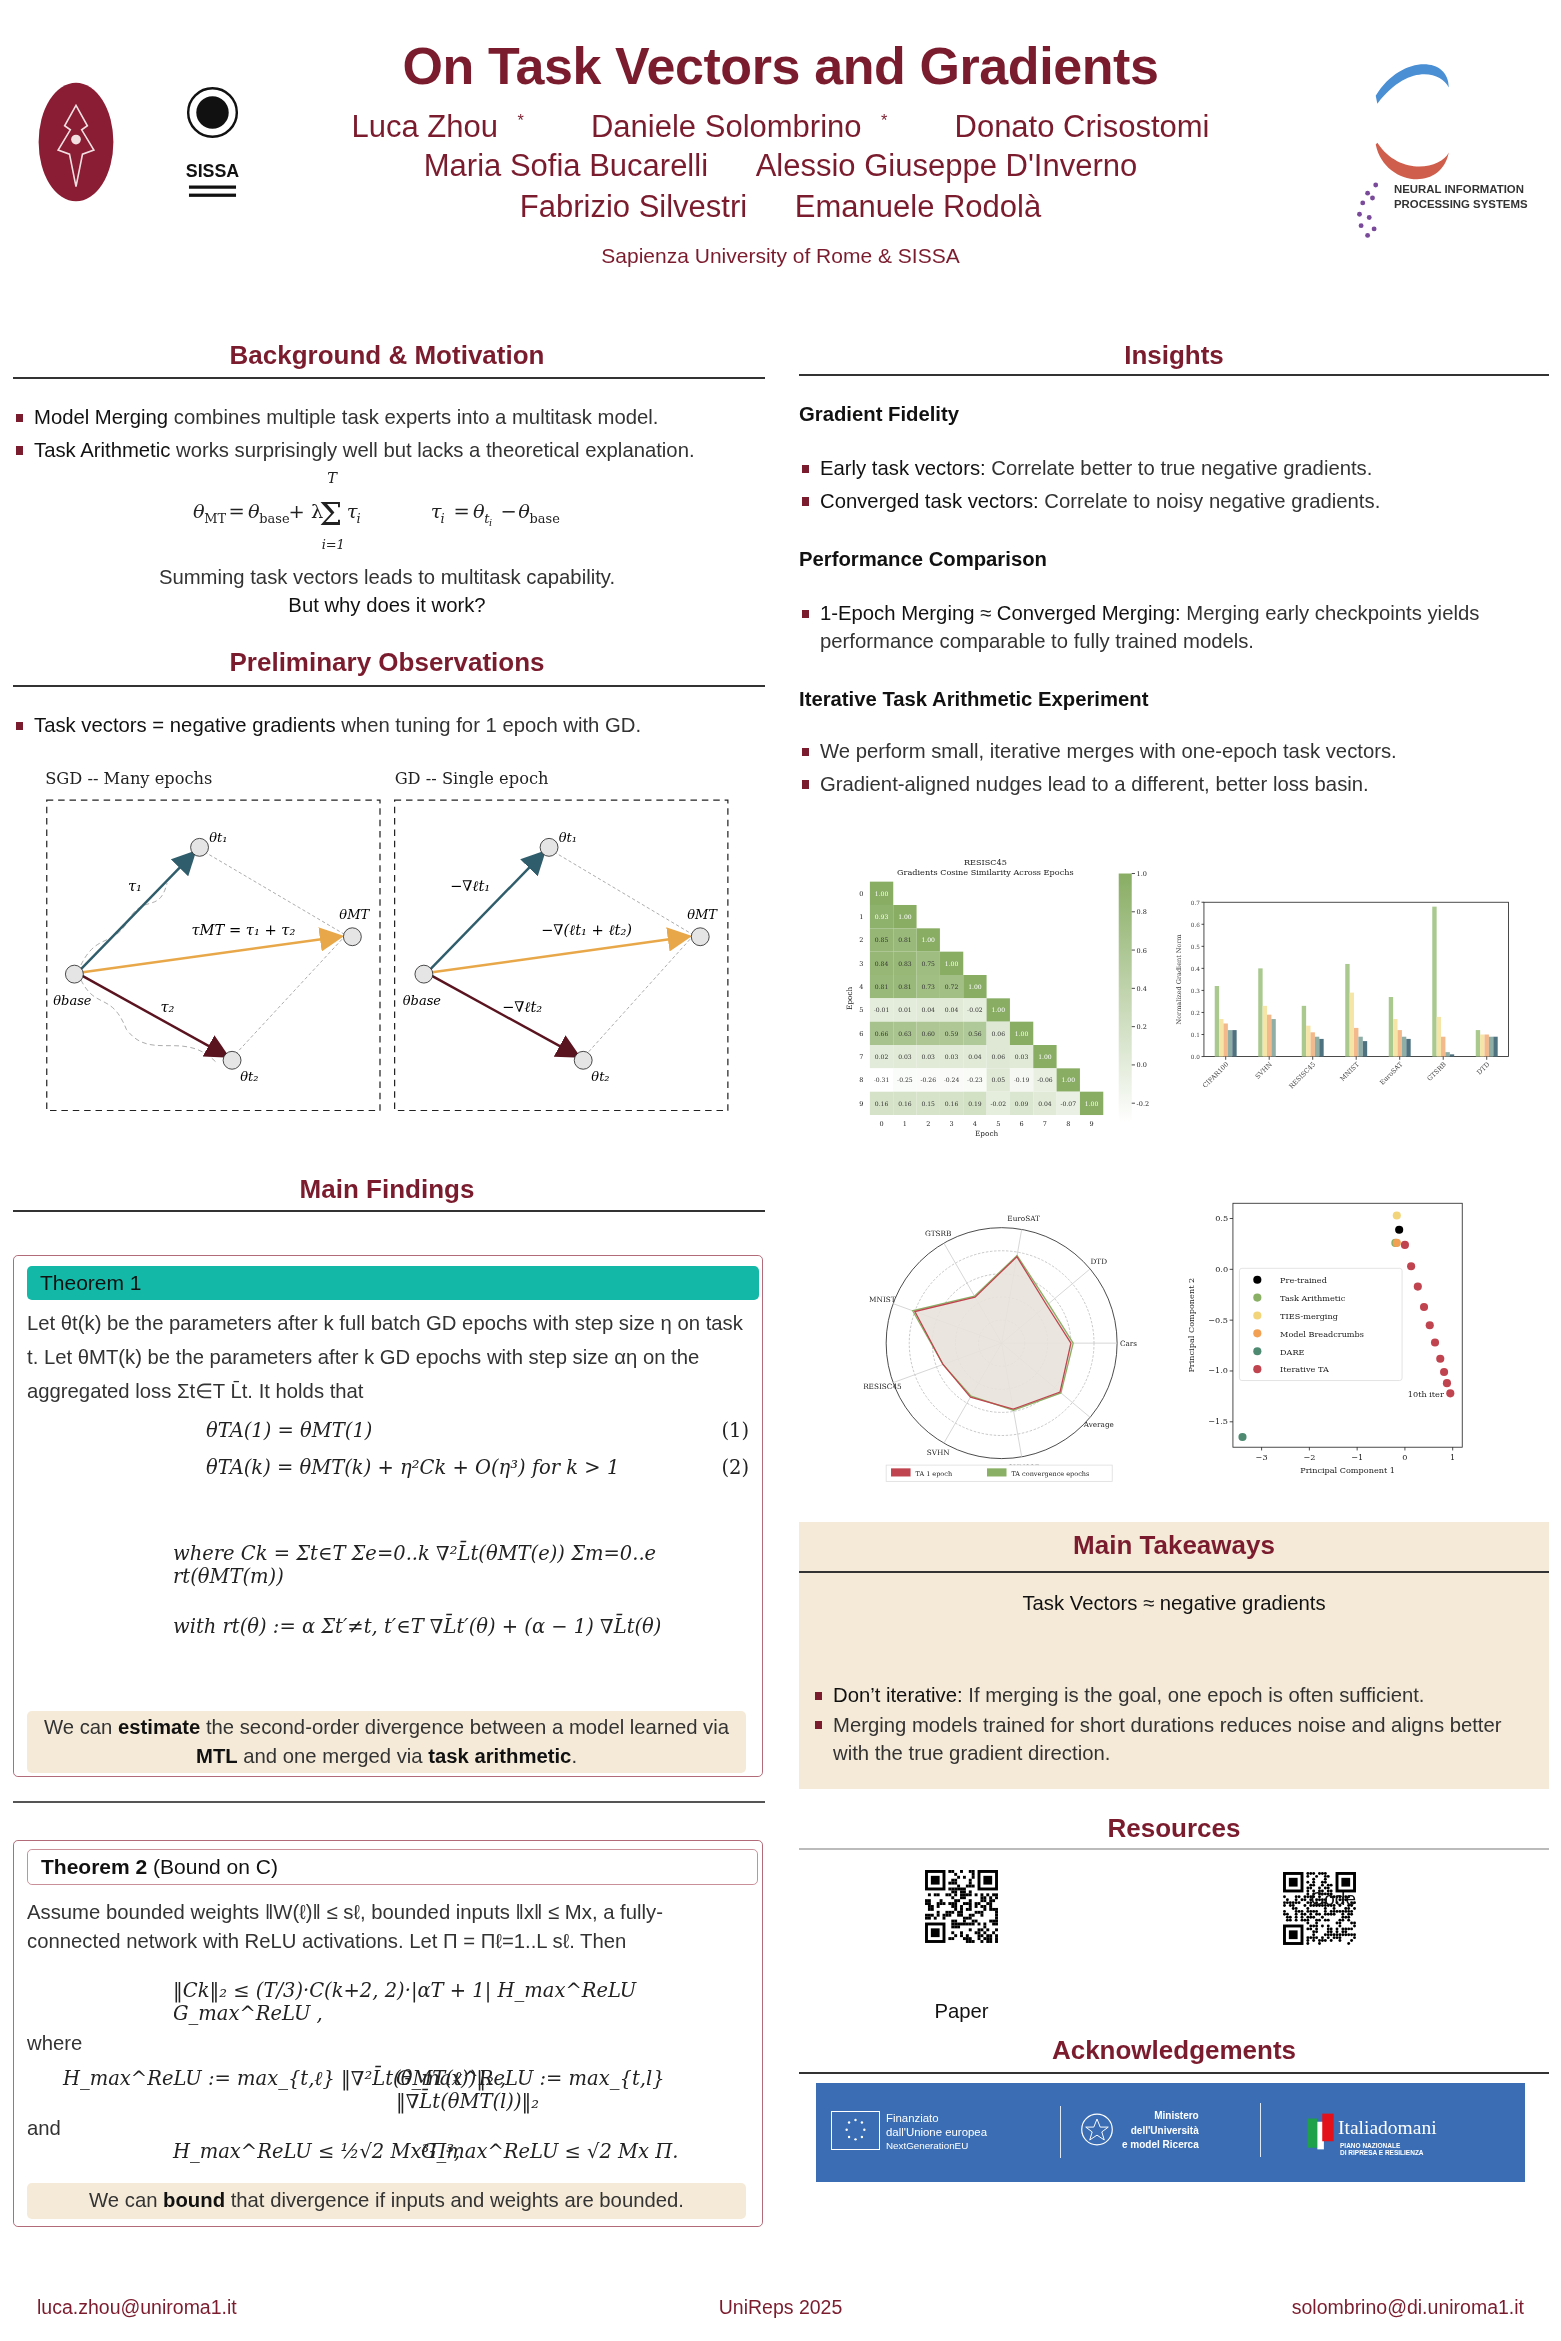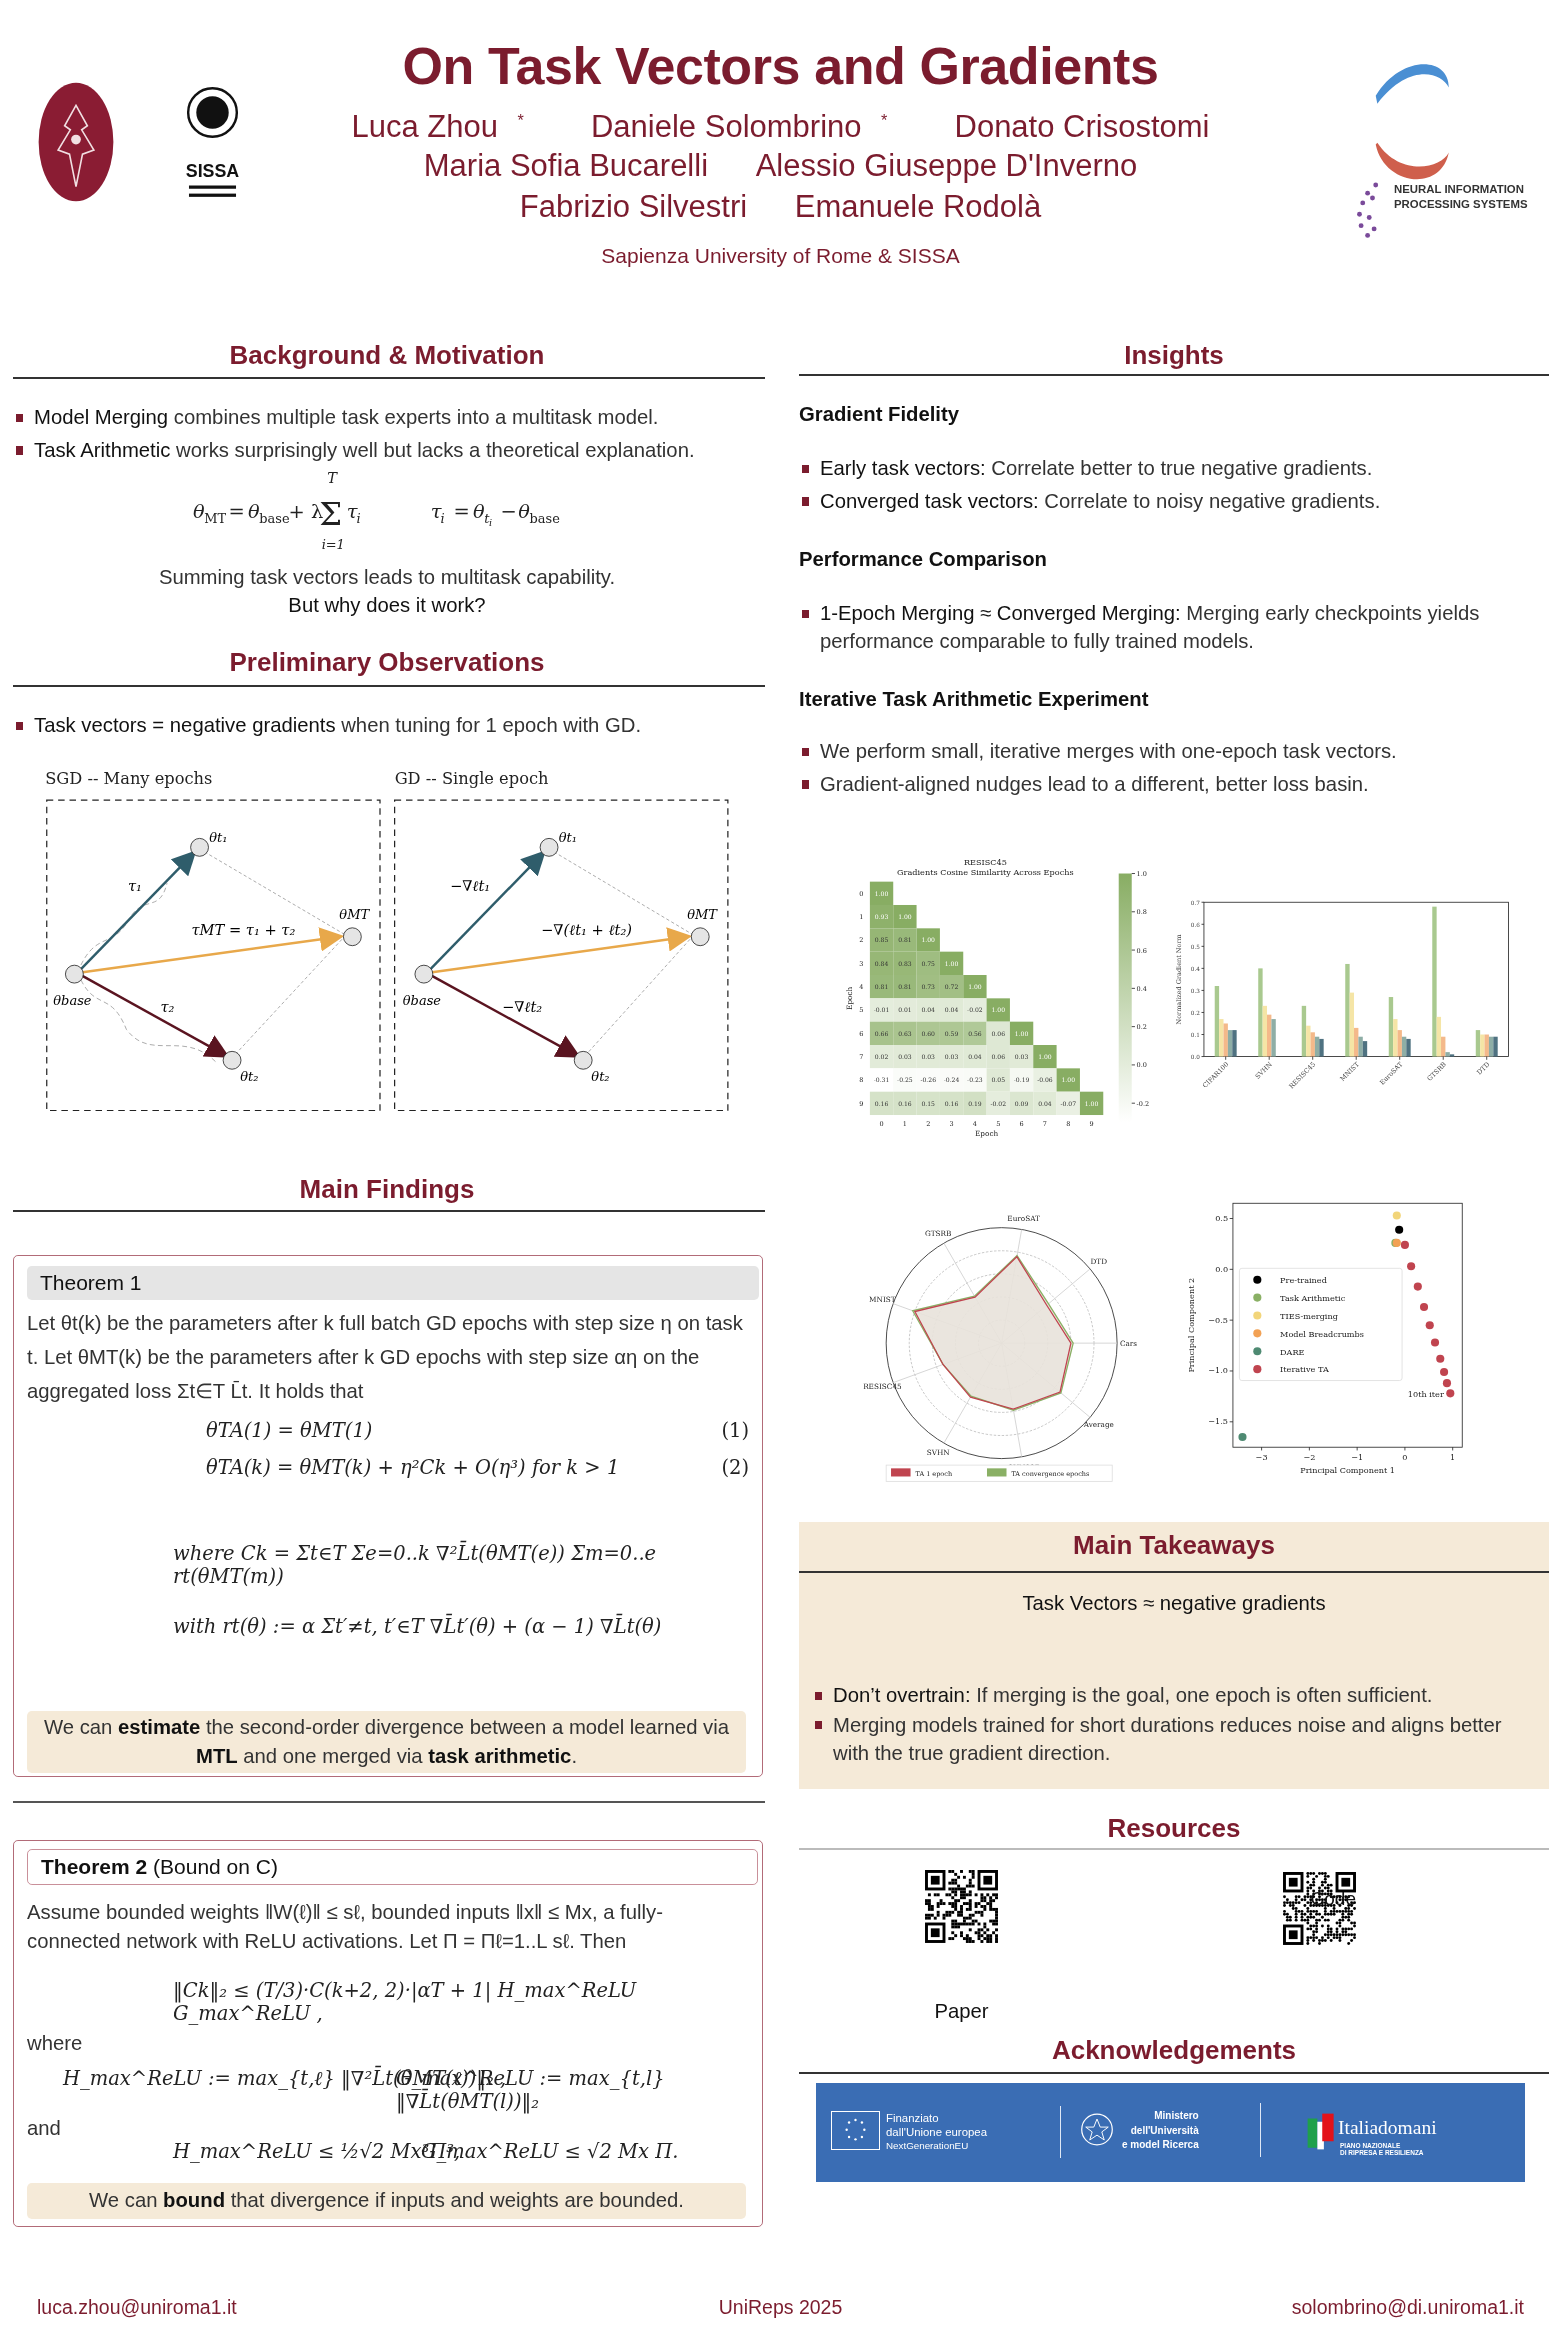--- a/index.html
+++ b/index.html
@@ -17,21 +17,21 @@
   .rule-light{height:1.6px;background:#bbb;}
   ul.bul{list-style:none;margin:0;padding:0;}
   ul.bul li{position:relative;padding-left:21px;font-size:20.3px;line-height:28px;color:#333;}
   ul.bul li:before{content:"";position:absolute;left:3.3px;top:10.6px;width:6.5px;height:8.1px;background:#7b1c2e;}
   ul.bul li b{color:#111;font-weight:normal;}
   .sub-h{font-size:20.3px;font-weight:bold;color:#111;}
   .centertext{text-align:center;font-size:20.3px;color:#333;}
   
   .thm-box{border:1.6px solid #b26b78;border-radius:4.9px;background:#fff;}
   .thm-title{border-radius:4.9px;font-size:21px;padding:4.9px 13px;}
-  .thm-title.filled{background:#e5e5e5;color:#111;}
+  .thm-title.filled{background:#14b8a6;color:#111;}
   .thm-title.outline{border:1.6px solid #c9909a;background:#fff;color:#111;}
   .thm-text{font-size:20.3px;line-height:34px;color:#333;}
   .callout{background:#f5ead8;border-radius:4.9px;text-align:center;font-size:20.3px;line-height:29px;color:#333;}
   .callout b{color:#111;}
   .eq{font-family:"DejaVu Serif",serif;font-style:italic;font-size:19.5px;color:#222;}
   
   #takeaways{background:#f5ead8;}
   
   .foot{font-size:19.5px;color:#7b1c2e;}
   svg text{font-family:"DejaVu Serif",serif;}
@@ -559,21 +559,21 @@
     <text x="144" y="206" font-size="10" fill="#222">DARE</text>
     <circle cx="116" cy="224" r="5" fill="#c0444f"></circle>
     <text x="144" y="228" font-size="10" fill="#222">Iterative TA</text>
   </svg>
 
 <div id="takeaways" class="abs" style="left:799px;top:1522px;width:750px;height:267px;">
   <div class="abs sec-h" style="left:0;width:750px;top:8.1px;">Main Takeaways</div>
   <div class="abs rule" style="left:0;width:750px;top:49px;"></div>
   <div class="abs centertext" style="left:0;width:750px;top:70px;color:#111;">Task Vectors ≈ negative gradients</div>
   <ul class="bul abs" style="left:13px;top:159px;width:716px;">
-    <li><b>Don’t overtrain:</b><span> If merging is the goal, one epoch is often sufficient.</span></li>
+    <li><b>Don’t iterative:</b><span> If merging is the goal, one epoch is often sufficient.</span></li>
     <li style="margin-top:1.6px;"><span>Merging models trained for short durations reduces noise and aligns better with the true gradient direction.</span></li>
   </ul>
 </div>
 
 <div class="abs sec-h" style="left:799px;width:750px;top:1813px;">Resources</div>
 <div class="abs rule-light" style="left:799px;width:750px;top:1848px;"></div>
 <svg class="abs" id="qr-paper" style="left:925px;top:1870px;" width="73" height="107" viewBox="0 0 90 132">
     <rect x="28.8" y="0" width="3.6" height="3.6" fill="#000"></rect>
     <rect x="32.4" y="0" width="3.6" height="3.6" fill="#000"></rect>
     <rect x="43.2" y="0" width="3.6" height="3.6" fill="#000"></rect>

